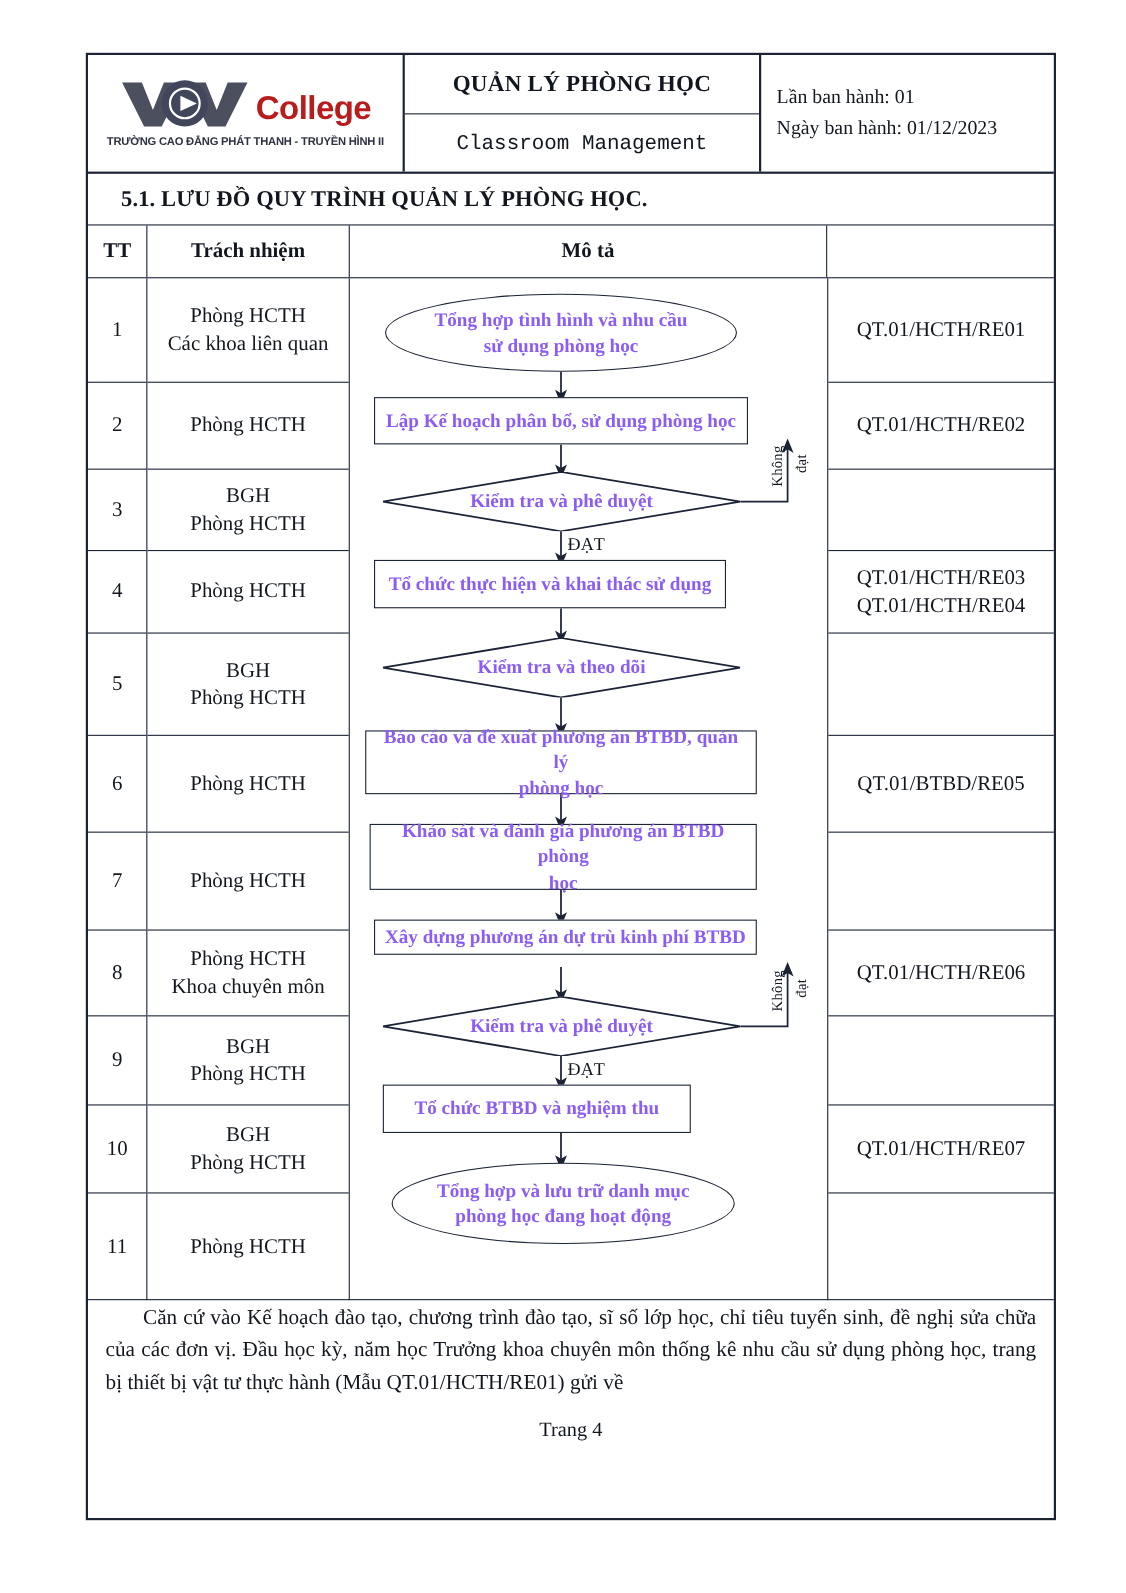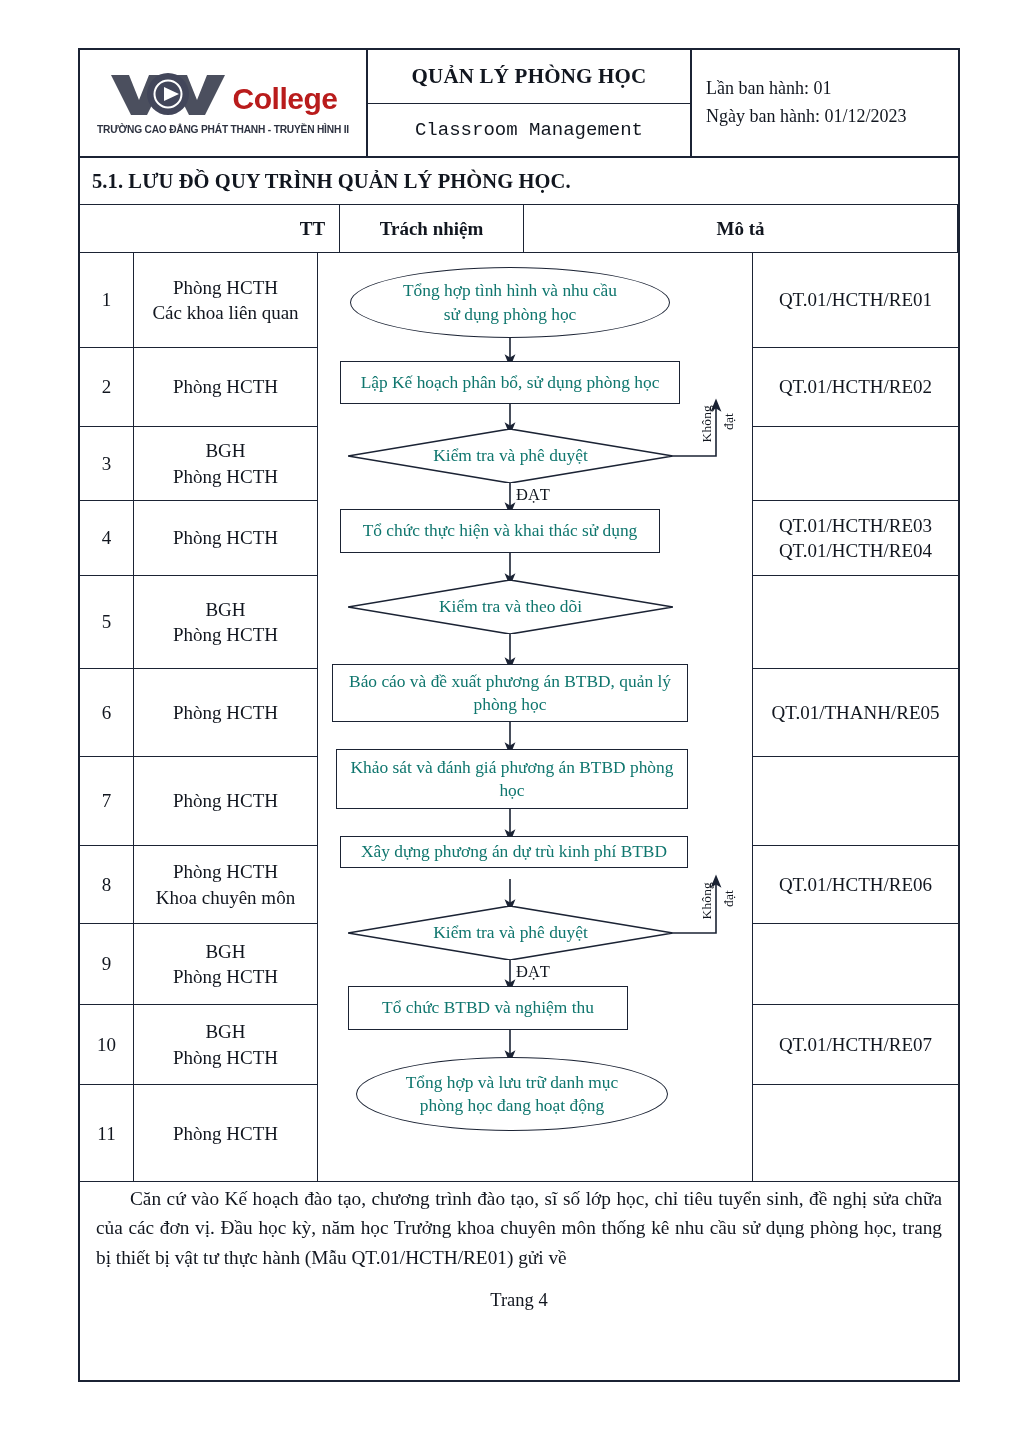--- a/index.html
+++ b/index.html
@@ -69,21 +69,21 @@
   .hdr-right{
     width:266px;
     display:flex;flex-direction:column;justify-content:center;
     padding-left:14px;box-sizing:border-box;
     font-size:18px;line-height:1.55;
   }
 
   
   .sec-title{
     font-weight:bold;font-size:20.5px;
-    padding:12px 0 11px 12px;
+    padding:12px 0 11px 30px;
     letter-spacing:.1px;
   }
   .sec2{
     font-weight:bold;font-size:20.5px;
     padding:9px 0 4px 18px;
     letter-spacing:.1px;
   }
   .para{
     font-size:19.3px;line-height:1.52;
     padding:2px 16px 0 16px;
@@ -100,21 +100,21 @@
     position:relative;
     border-top:1.6px solid #1b2334;
     border-bottom:1.6px solid #1b2334;
     height:978px;
     box-sizing:border-box;
   }
   .ft-head{
     display:flex;height:48px;
     border-bottom:1.6px solid #1b2334;
     box-sizing:border-box;
-    font-weight:bold;font-size:19px;justify-content:flex-end;
+    font-weight:bold;font-size:19px;
   }
   .ft-head .c{display:flex;align-items:center;justify-content:center;box-sizing:border-box;}
   .c-tt{width:54px;border-right:1.4px solid #1b2334;}
   .c-resp{width:184px;border-right:1.4px solid #1b2334;}
   .c-desc{width:434px;border-right:1.4px solid #1b2334;}
   .c-form{flex:1;}
 
   .ft-body{display:flex;height:929px;box-sizing:border-box;}
   .col-tt,.col-resp,.col-form{box-sizing:border-box;}
   .col-tt{width:54px;border-right:1.4px solid #1b2334;}
@@ -131,22 +131,23 @@
   .rowcell:last-child{border-bottom:none;}
   .rowcell.nb{border-bottom:none;}
 
   
   .flow{position:absolute;left:0;top:0;width:100%;height:100%;}
   .node{
     position:absolute;
     display:flex;align-items:center;justify-content:center;
     text-align:center;
     font-size:17.4px;line-height:1.33;
-    color:#0f766e;
-    box-sizing:border-box;
+    color:#8b5cf6;
+    box-sizing:border-box;
+    font-weight:bold;
   }
   .n-box{
     border:1.5px solid #1b2334;
     background:#fff;
     padding:15px 8px;
   }
   .n-ell{
     border:1.5px solid #1b2334;
     border-radius:50%;
     background:#fff;
@@ -339,21 +340,21 @@
         </div>
       </div>
 
       <div class="col-form">
         <div class="rowcell" style="height:95px">QT.01/HCTH/RE01</div>
         <div class="rowcell" style="height:79px">QT.01/HCTH/RE02</div>
         <div class="rowcell" style="height:74px"></div>
         <div class="rowcell" style="height:75px;white-space:pre-line">QT.01/HCTH/RE03
 QT.01/HCTH/RE04</div>
         <div class="rowcell" style="height:93px"></div>
-        <div class="rowcell" style="height:88px">QT.01/THANH/RE05</div>
+        <div class="rowcell" style="height:88px">QT.01/BTBD/RE05</div>
         <div class="rowcell" style="height:89px"></div>
         <div class="rowcell" style="height:78px">QT.01/HCTH/RE06</div>
         <div class="rowcell" style="height:81px"></div>
         <div class="rowcell" style="height:80px">QT.01/HCTH/RE07</div>
         <div class="rowcell nb" style="height:97px"></div>
       </div>
 
     </div>
   </div>
 

